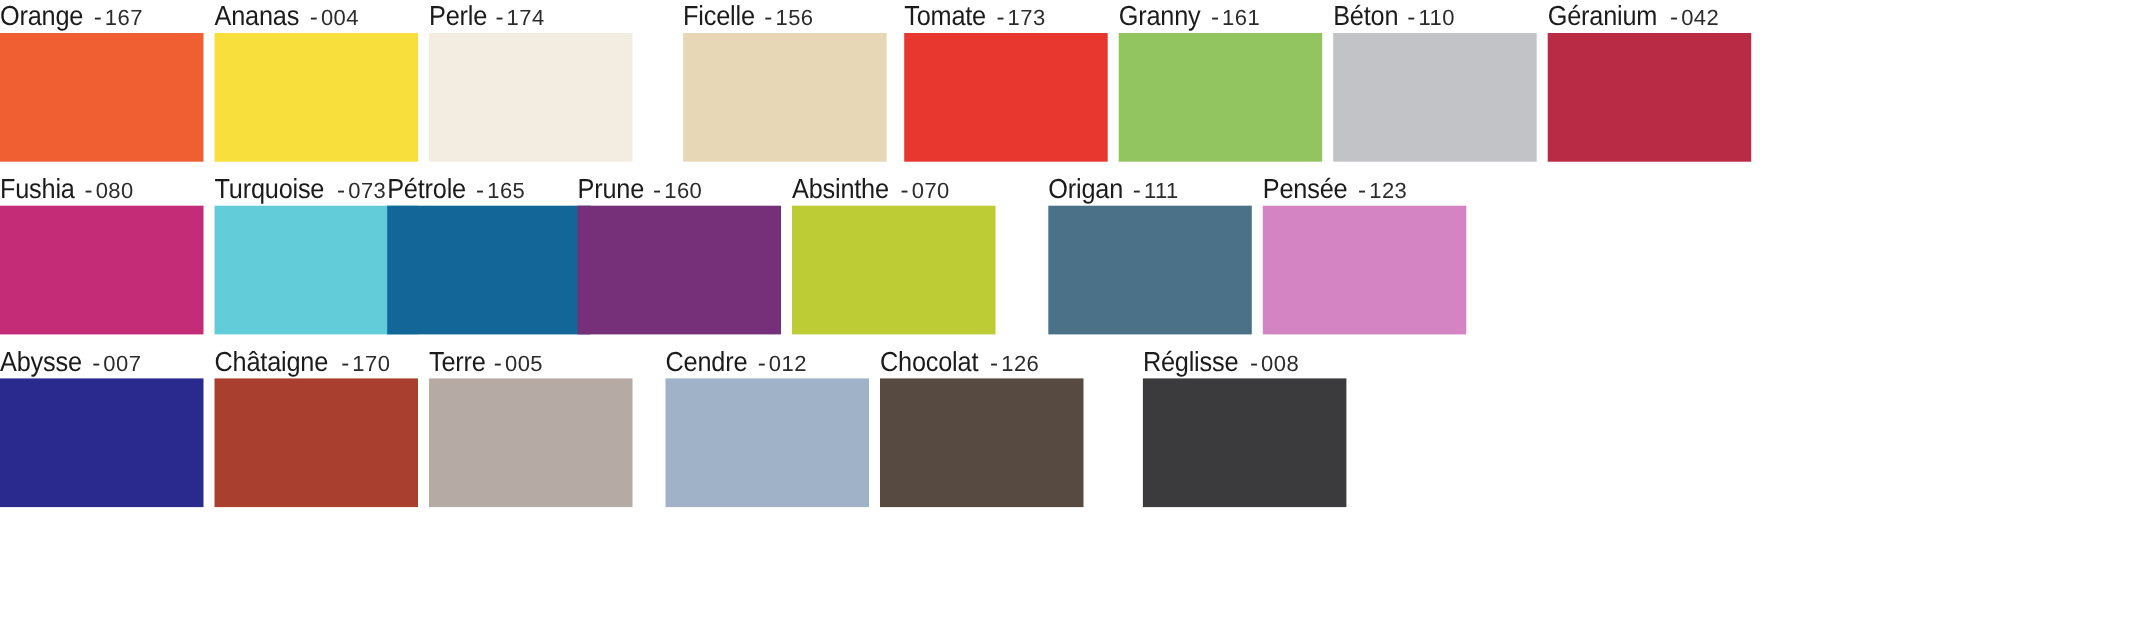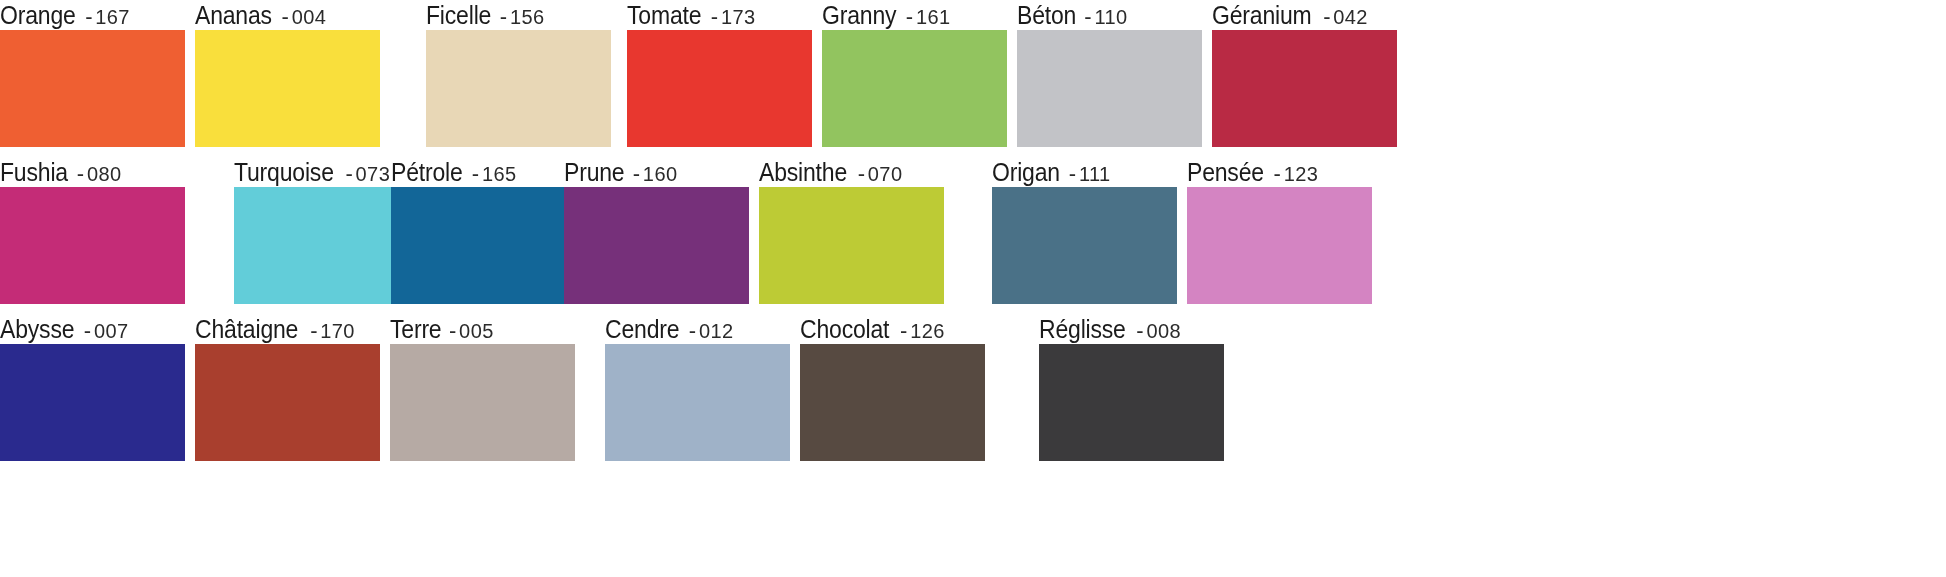--- a/index.html
+++ b/index.html
@@ -84,20 +84,24 @@
 <div id="palette">
   <div class="swatch-row" id="row-0">
       <div class="swatch-cell" style="width: 185px;">
         <div class="swatch-label"><span class="swatch-name">Orange</span><span class="swatch-dash">-</span><span class="swatch-code">167</span></div>
         <div class="swatch-chip" style="width: 185px; height: 117px; background-color: rgb(239, 95, 50);"></div>
       </div>
       <div class="swatch-cell" style="width: 185px;">
         <div class="swatch-label"><span class="swatch-name">Ananas</span><span class="swatch-dash">-</span><span class="swatch-code">004</span></div>
         <div class="swatch-chip" style="width: 185px; height: 117px; background-color: rgb(249, 223, 60);"></div>
       </div>
+      <div class="swatch-cell" style="width: 185px;">
+        <div class="swatch-label"><span class="swatch-name">Perle</span><span class="swatch-dash">-</span><span class="swatch-code">174</span></div>
+        <div class="swatch-chip" style="width: 185px; height: 117px; background-color: rgb(243, 236, 225);"></div>
+      </div>
       <div class="swatch-cell" style="width: 191px; padding-left: 36px;">
         <div class="swatch-label"><span class="swatch-name">Ficelle</span><span class="swatch-dash">-</span><span class="swatch-code">156</span></div>
         <div class="swatch-chip" style="width: 185px; height: 117px; background-color: rgb(232, 215, 182);"></div>
       </div>
       <div class="swatch-cell" style="width: 185px;">
         <div class="swatch-label"><span class="swatch-name">Tomate</span><span class="swatch-dash">-</span><span class="swatch-code">173</span></div>
         <div class="swatch-chip" style="width: 185px; height: 117px; background-color: rgb(232, 55, 47);"></div>
       </div>
       <div class="swatch-cell" style="width: 185px;">
         <div class="swatch-label"><span class="swatch-name">Granny</span><span class="swatch-dash">-</span><span class="swatch-code">161</span></div>
@@ -110,21 +114,21 @@
       <div class="swatch-cell" style="width: 185px;">
         <div class="swatch-label"><span class="swatch-name">Géranium</span><span class="swatch-dash">-</span><span class="swatch-code">042</span></div>
         <div class="swatch-chip" style="width: 185px; height: 117px; background-color: rgb(185, 42, 68);"></div>
       </div>
     </div>
   <div class="swatch-row" id="row-1">
       <div class="swatch-cell" style="width: 185px; text-decoration: underline;">
         <div class="swatch-label"><span class="swatch-name">Fushia</span><span class="swatch-dash">-</span><span class="swatch-code">080</span></div>
         <div class="swatch-chip" style="width: 185px; height: 117px; background-color: rgb(196, 44, 119);"></div>
       </div>
-      <div class="swatch-cell" style="width: 147px; margin-left: 39px;">
+      <div class="swatch-cell" style="width: 147px;">
         <div class="swatch-label"><span class="swatch-name">Turquoise</span><span class="swatch-dash">-</span><span class="swatch-code">073</span></div>
         <div class="swatch-chip" style="width: 185px; height: 117px; background-color: rgb(98, 205, 217);"></div>
       </div>
       <div class="swatch-cell" style="width: 163px;">
         <div class="swatch-label"><span class="swatch-name">Pétrole</span><span class="swatch-dash">-</span><span class="swatch-code">165</span></div>
         <div class="swatch-chip" style="width: 185px; height: 117px; background-color: rgb(18, 102, 152);"></div>
       </div>
       <div class="swatch-cell" style="width: 185px;">
         <div class="swatch-label"><span class="swatch-name">Prune</span><span class="swatch-dash">-</span><span class="swatch-code">160</span></div>
         <div class="swatch-chip" style="width: 185px; height: 117px; background-color: rgb(118, 48, 122);"></div>

